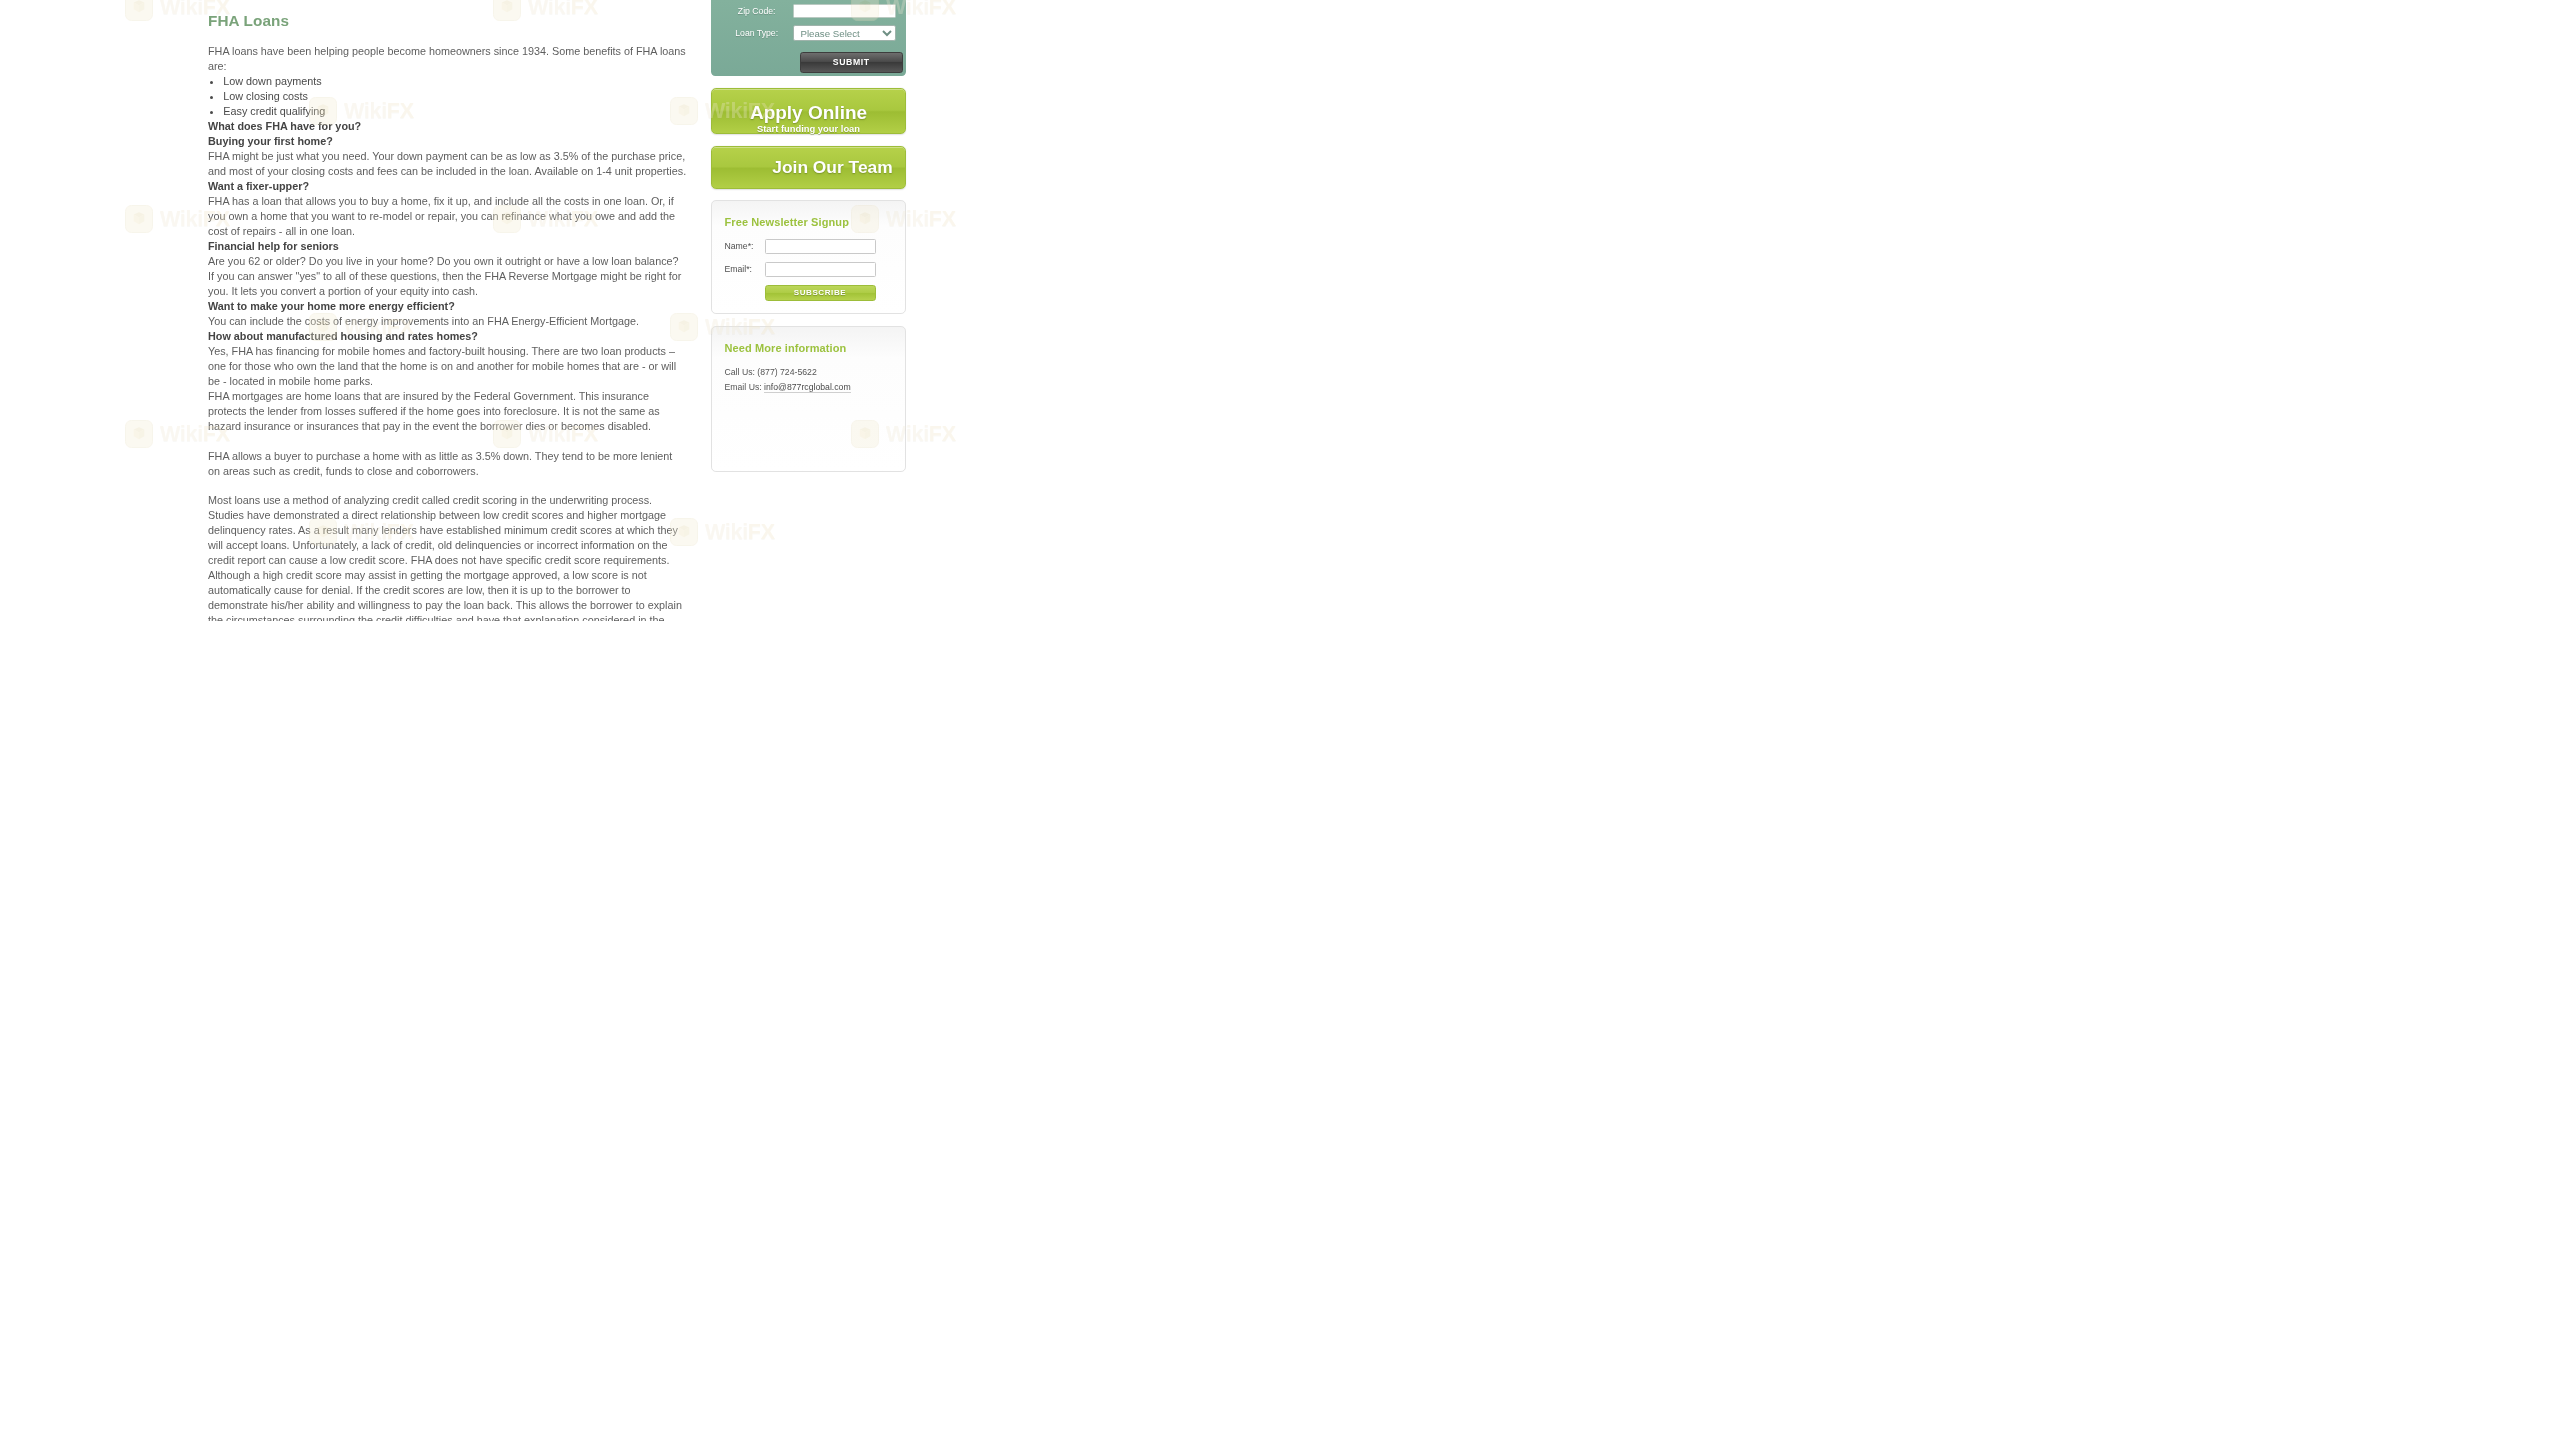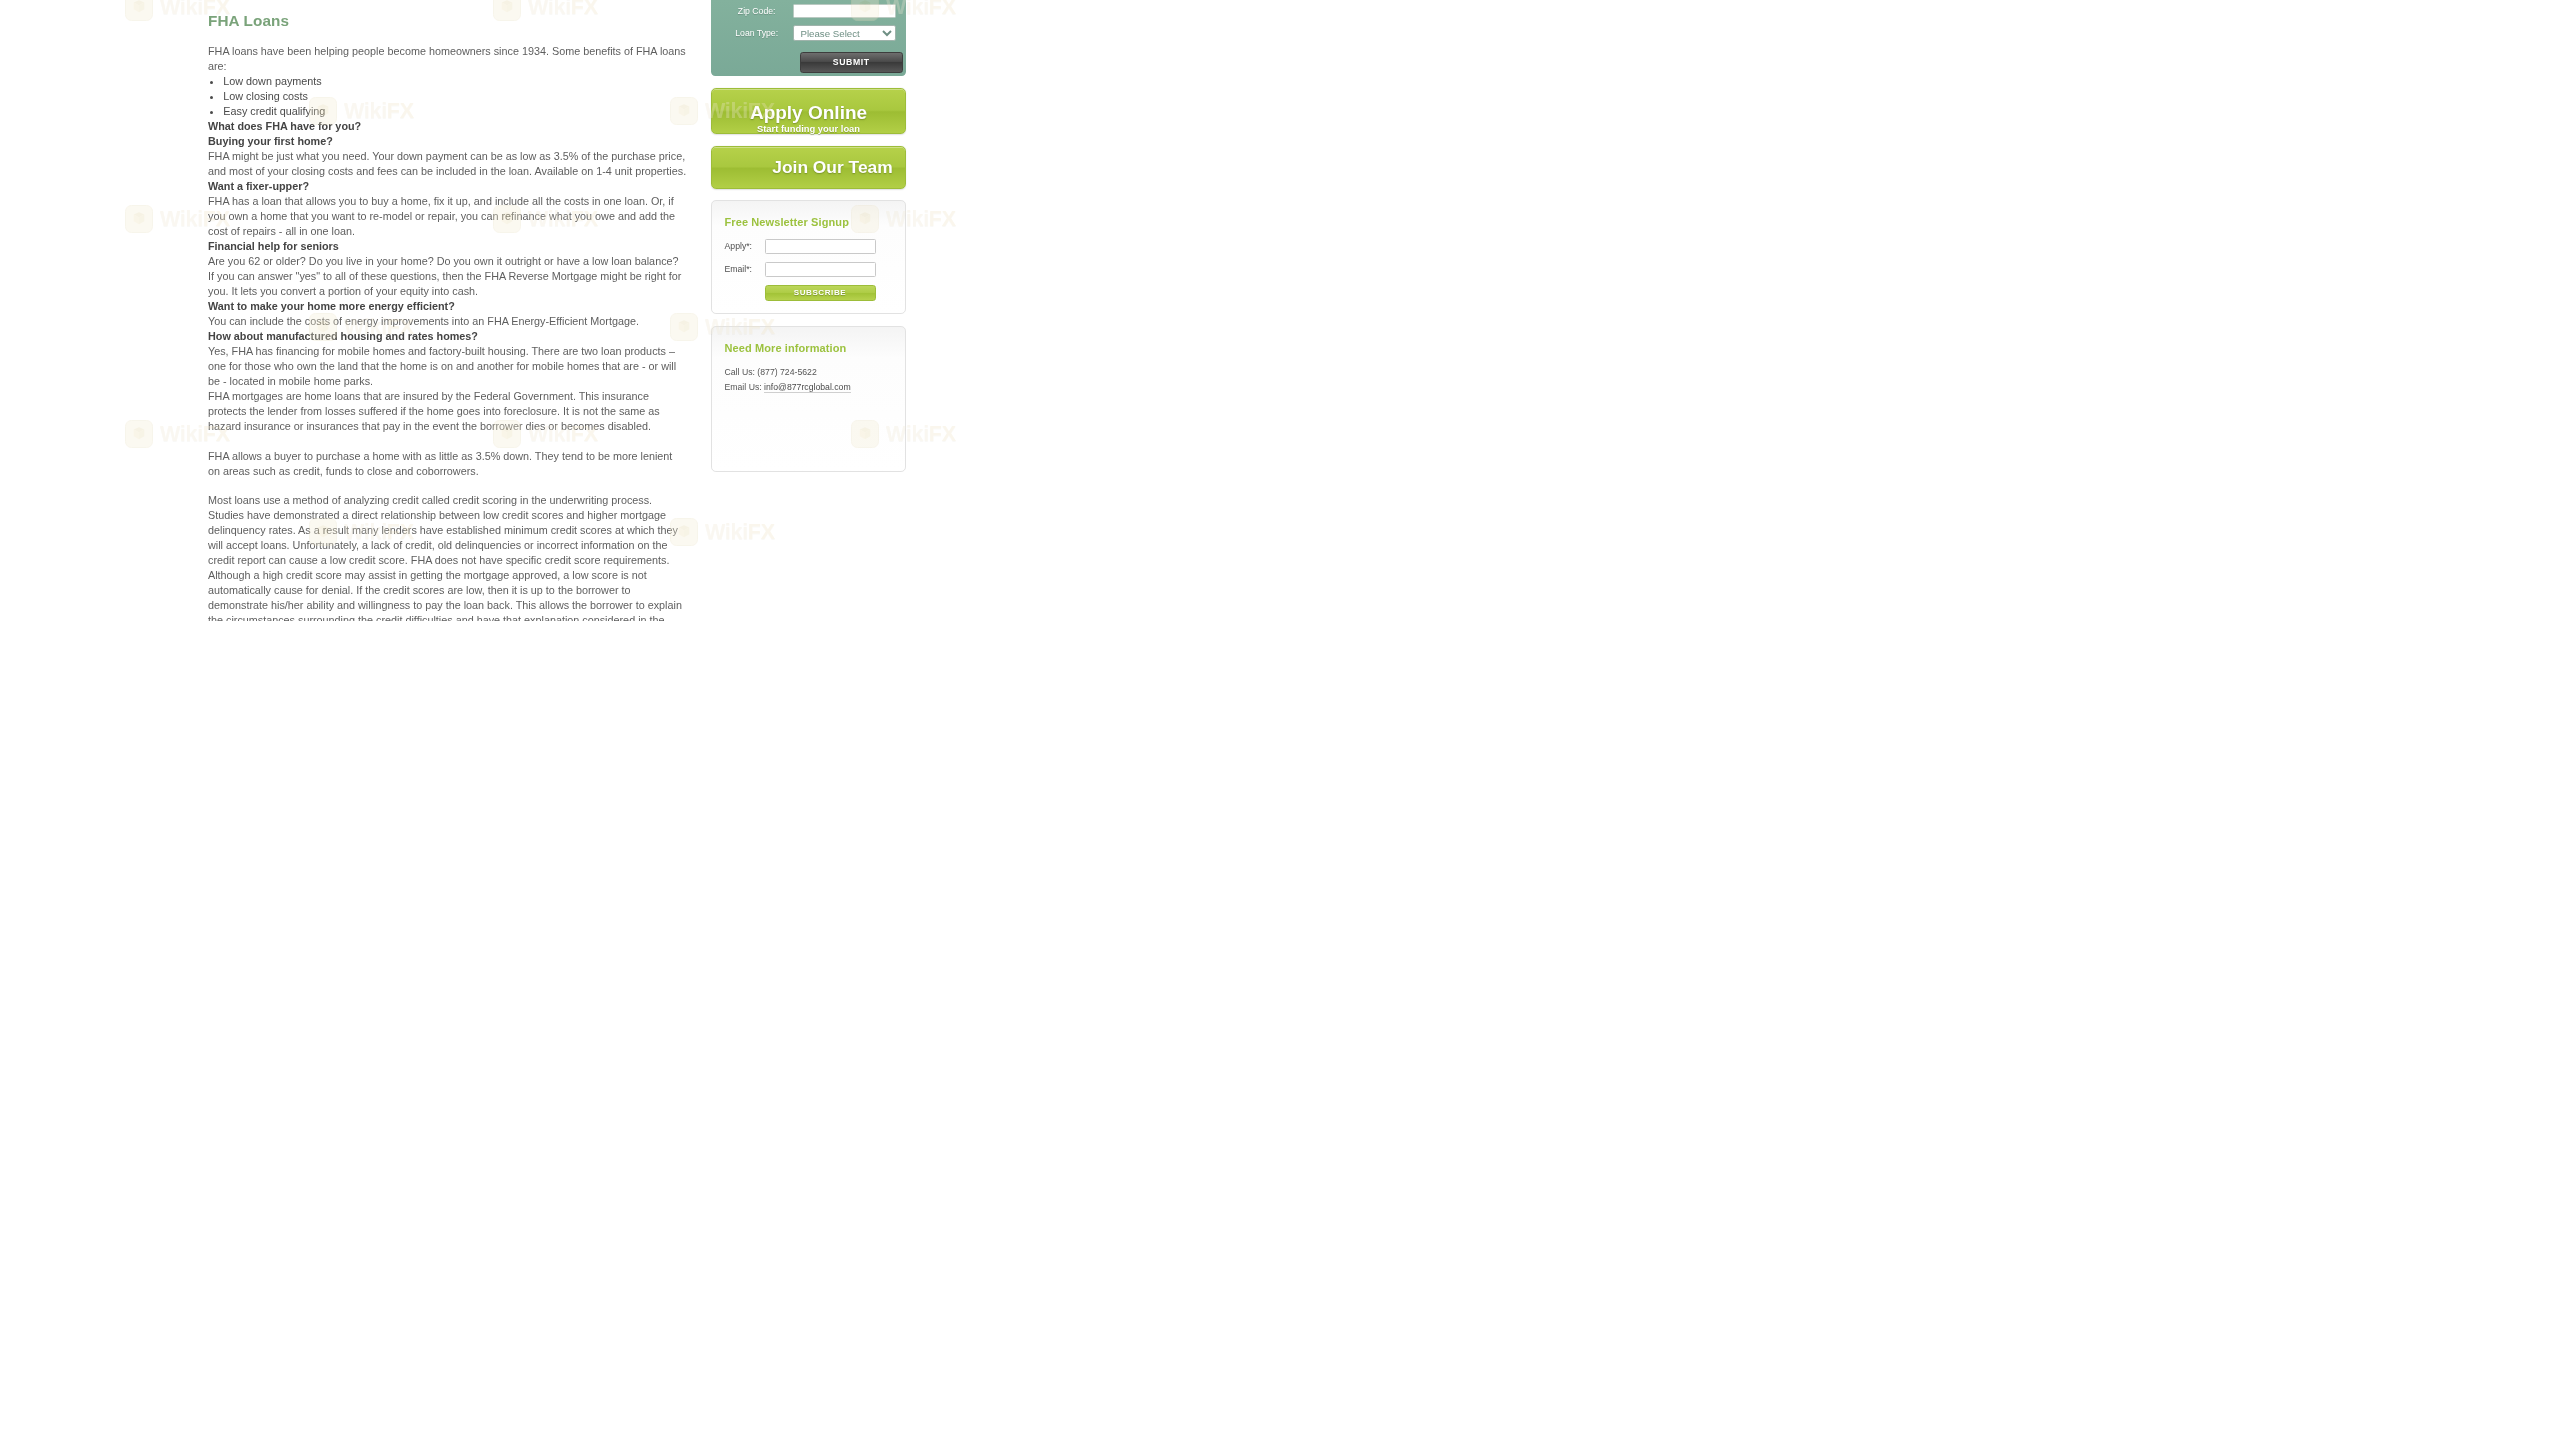--- a/index.html
+++ b/index.html
@@ -314,21 +314,21 @@
     <div class="cta-sub">Start funding your loan</div>
   </div>
 
   <div class="cta join">
     <div class="cta-title">Join Our Team</div>
   </div>
 
   <div class="panel">
     <h4>Free Newsletter Signup</h4>
     <div class="frow">
-      <div class="flabel">Apply*:</div>
+      <div class="flabel">Name*:</div>
       <input type="text" style="">
     </div>
     <div class="frow">
       <div class="flabel">Email*:</div>
       <input type="text" style="">
     </div>
     <button class="subscribe-btn">SUBSCRIBE</button>
   </div>
 
   <div class="panel info">

